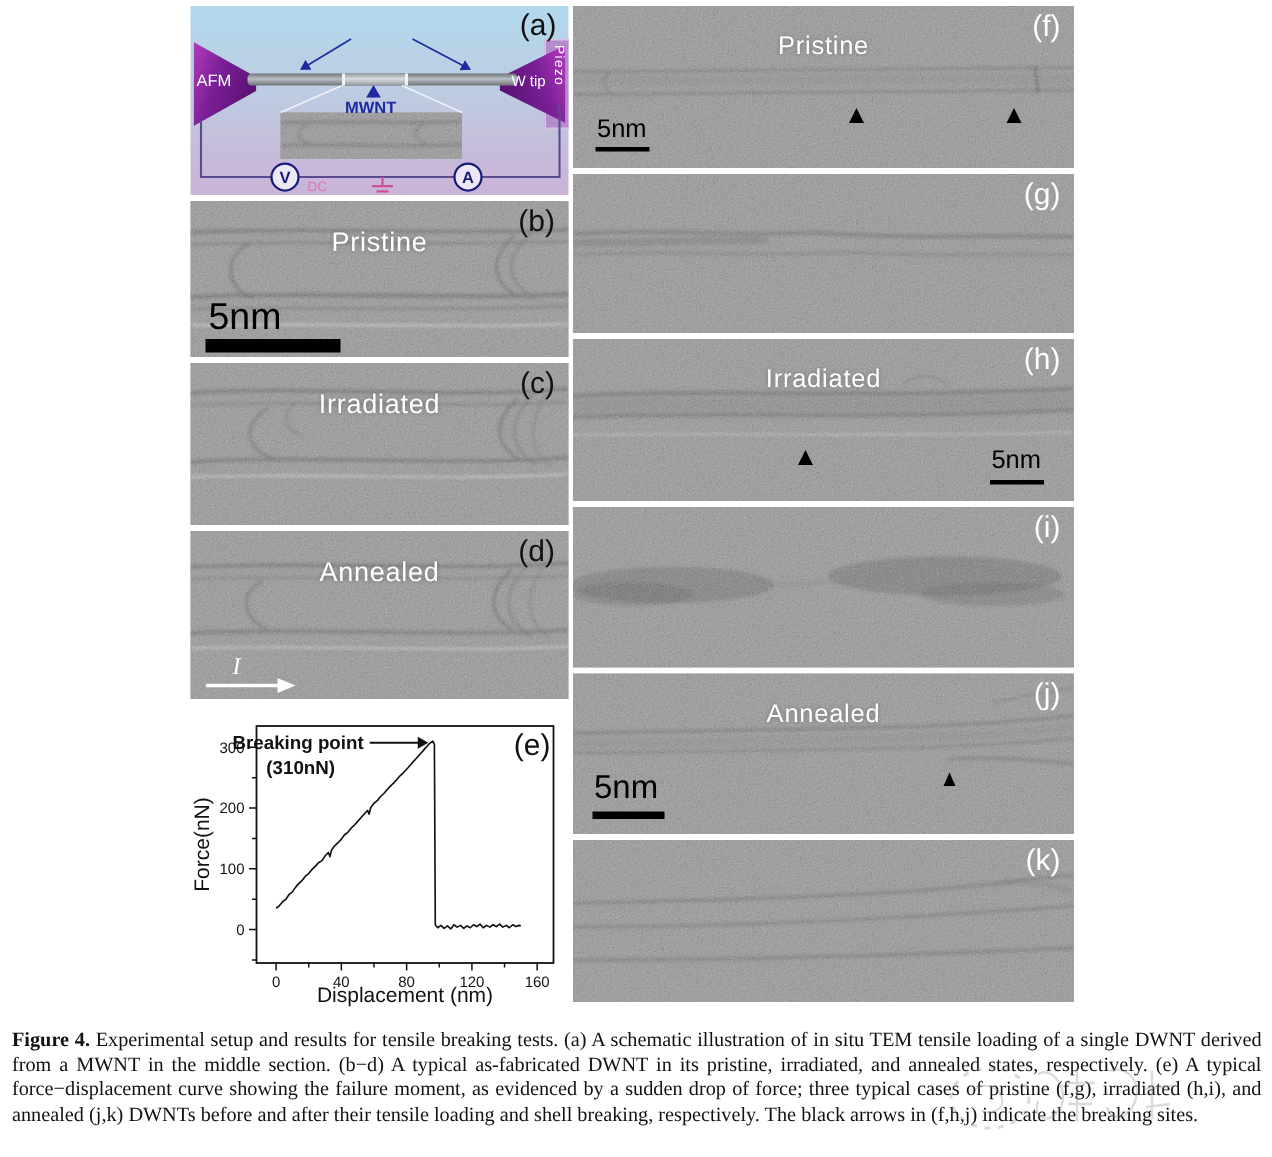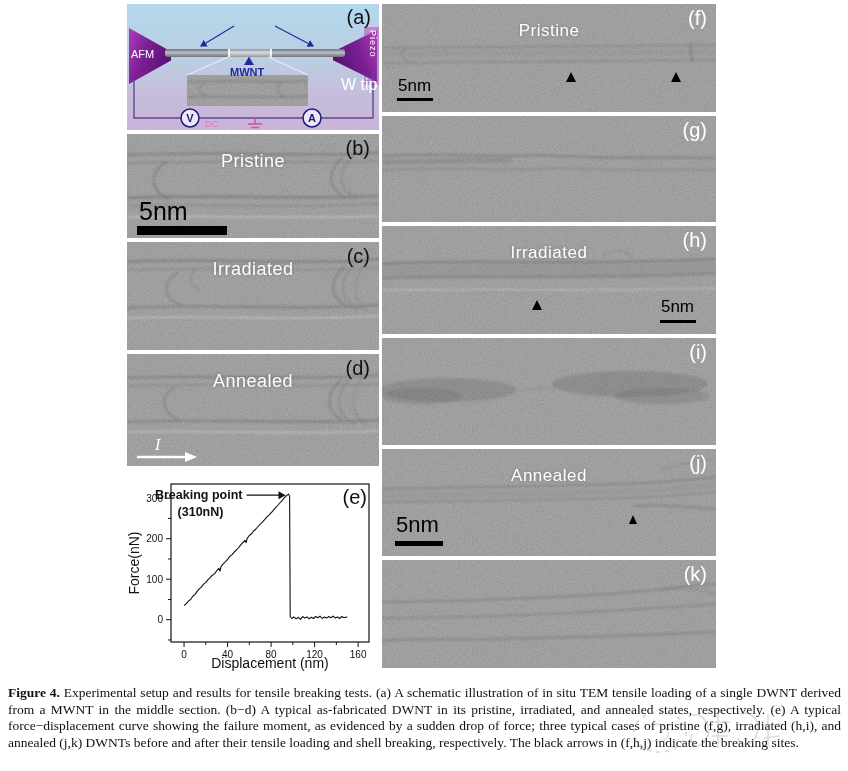--- a/index.html
+++ b/index.html
@@ -27,21 +27,21 @@
   .cone-left{left:2px;top:24px;width:42px;height:56px;
     clip-path:polygon(0 0,100% 42%,100% 58%,0 100%);}
   .cone-right{left:206px;top:26px;width:44px;height:52px;
     clip-path:polygon(100% 0,0 42%,0 58%,100% 100%);
     background:linear-gradient(250deg,#b23cba 0%,#7a1f96 40%,#4d0d66 100%);}
   .piezo-bar{position:absolute;left:236px;top:22px;width:15px;height:58px;
     background:#b48cc9;border:1px solid #d9c2e6;}
   .piezo-label{position:absolute;left:237px;top:26px;width:14px;color:#fff;font-size:9px;
     writing-mode:vertical-rl;letter-spacing:1px;}
   .afm-label{position:absolute;left:4px;top:44px;color:#fff;font-size:11px;text-align:center;}
-  .wtip-label{position:absolute;left:214px;top:45px;color:#fff;font-size:16px;margin-top:27px;}
+  .wtip-label{position:absolute;left:214px;top:45px;color:#fff;font-size:10px;}
   .mwnt-label{position:absolute;left:0;right:0;top:8px;text-align:center;color:#1f2a9e;
     font-size:11px;font-weight:600;}
   .dwnt-label{position:absolute;left:103px;top:62px;color:#1f2a9e;font-size:11px;font-weight:600;}
   .tube{position:absolute;left:38px;top:45px;width:180px;height:8px;
     background:linear-gradient(180deg,#6f747b,#b9bec4 45%,#6f747b);border-radius:3px;}
   .tube-mid{position:absolute;left:101px;top:45px;width:40px;height:8px;
     background:linear-gradient(180deg,#93989f,#d9dde0 45%,#93989f);
     border-left:2px solid #f2f2f2;border-right:2px solid #f2f2f2;}
   .inset-tem{position:absolute;left:60px;top:71px;width:121px;height:31px;background:#8d8d8d;overflow:hidden;}
   .a-letter{position:absolute;top:2px;right:8px;font-size:20px;color:#111;}

